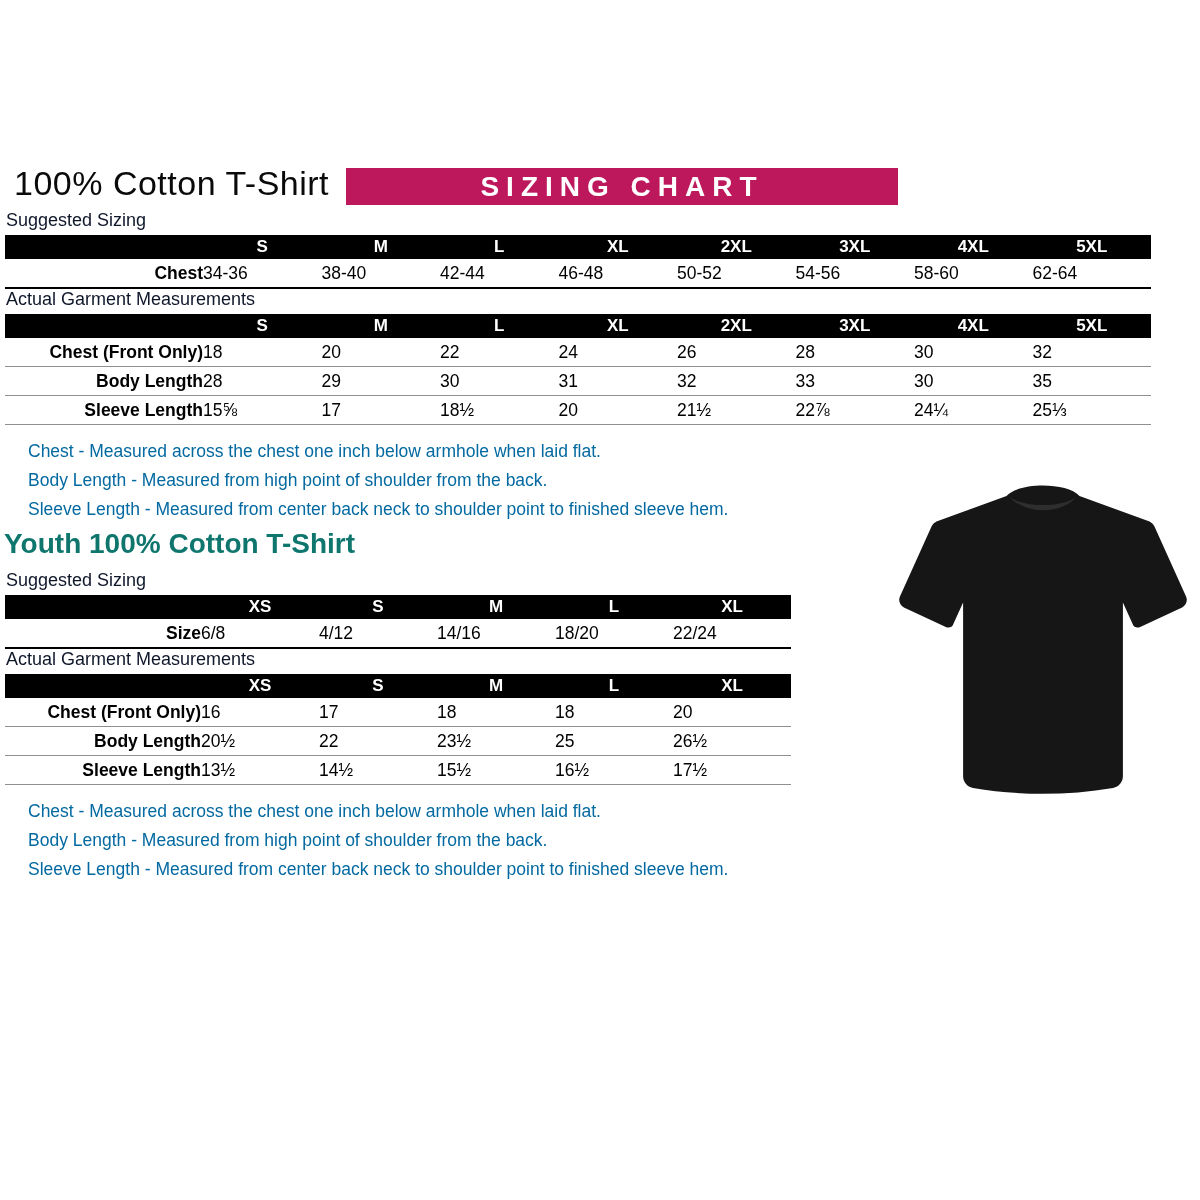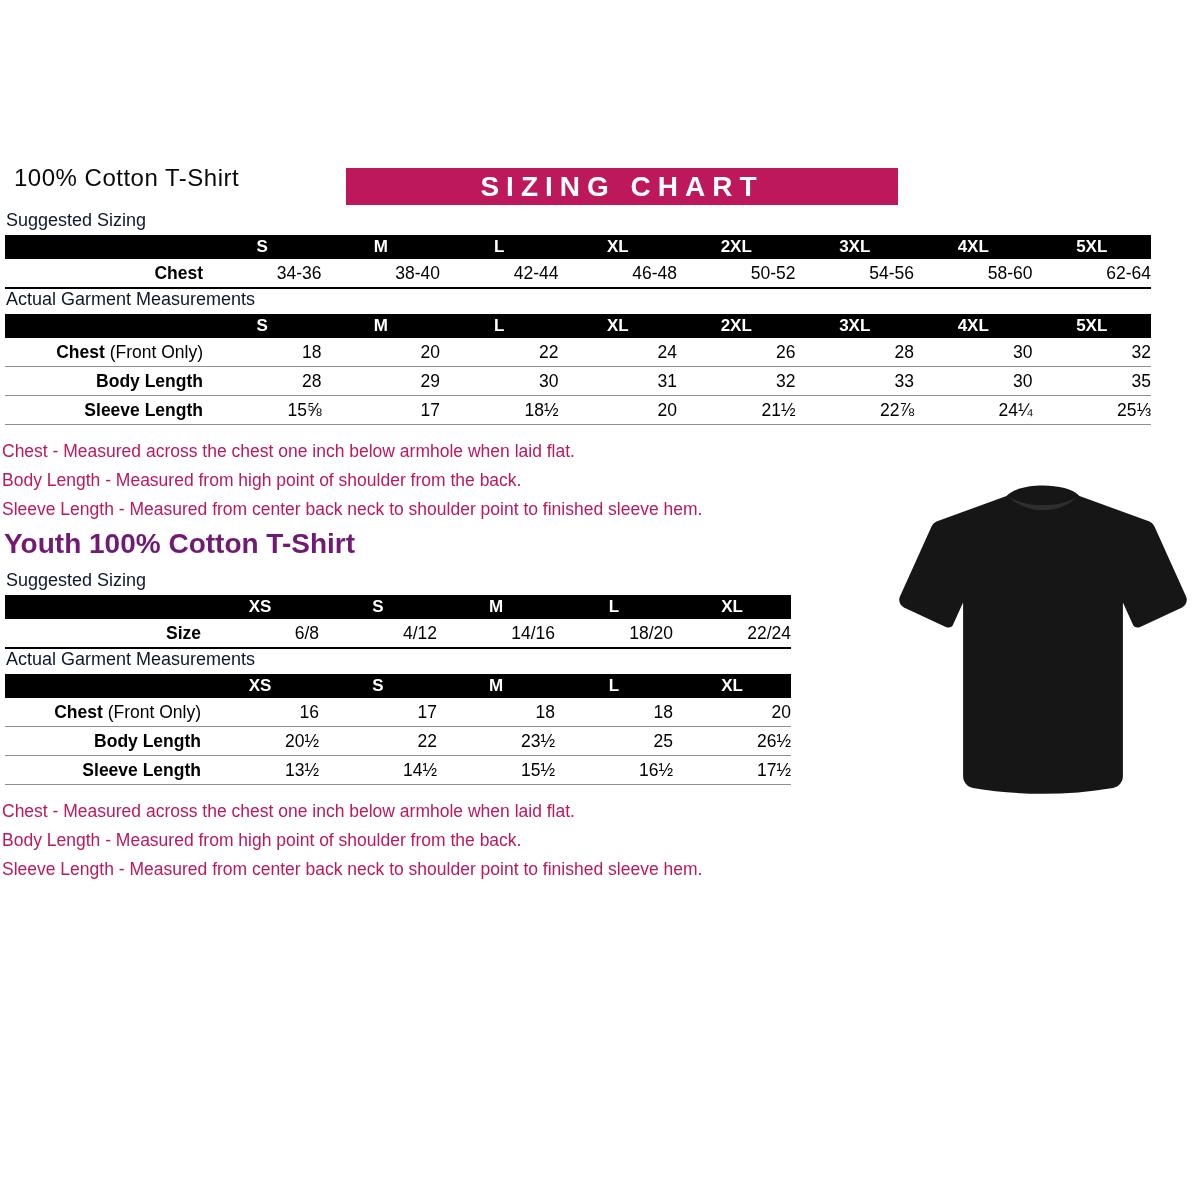--- a/index.html
+++ b/index.html
@@ -7,21 +7,21 @@
     position:relative;
     width:1200px;height:1200px;
     background:#ffffff;
     overflow:hidden;
     color:#000;
     font-family:"Liberation Sans","DejaVu Sans",sans-serif;
   }
   
   .adult-title{
     position:absolute;left:14px;top:164px;margin:0;
-    font-size:24px;font-weight:400;letter-spacing:.5px;color:#0a0a0a;
+    font-size:34px;font-weight:400;letter-spacing:.5px;color:#0a0a0a;
   }
   .banner{
     position:absolute;left:346px;top:168px;width:552px;height:37px;
     background:#be185d;display:flex;align-items:center;justify-content:center;
   }
   .banner span{color:#fff;font-weight:700;font-size:28px;letter-spacing:7px;}
 
   .flow{padding-top:210px;}
 
   .section-label{font-size:18px;color:#0f172a;margin:0 0 4px 6px;}
@@ -34,32 +34,32 @@
   }
   table.adult-w{width:1146px;}
   table.youth-w{width:786px;}
   table.adult-w .label-col{width:198px;}
   table.youth-w .label-col{width:196px;}
   .size-table th{
     background:#000;color:#fff;font-weight:700;font-size:17px;
     height:24px;padding:0;text-align:center;
   }
   .size-table td{
-    font-size:17.5px;height:28px;text-align:right;padding:0;
+    font-size:17.5px;height:28px;text-align:left;padding:0;
     border-bottom:1px solid #8f8f8f;color:#000;background:#fff;
   }
   .size-table td.label-col{text-align:right;padding-left:10px;}
   .lbl-b{font-weight:700;}
-  .lbl-r{font-weight:400;}
+  .lbl-r{font-weight:700;}
   table.suggested td{border-bottom:2px solid #000;}
 
-  .notes{margin-left:2px;font-size:17.5px;color:#be185d;}
+  .notes{margin-left:28px;font-size:17.5px;color:#0369a1;}
   .notes .note-line{line-height:29px;}
 
-  .youth-title{margin:4px 7px 0 4px;font-size:28px;line-height:32px;font-weight:700;color:#701a75;}
+  .youth-title{margin:4px 7px 0 4px;font-size:28px;line-height:32px;font-weight:700;color:#0f766e;}
 
   
   .tshirt{
     position:absolute;left:897px;top:468px;width:292px;height:338px;
   }
   .tshirt svg{display:block;width:100%;height:100%;}
 </style>
 </head>
 <body>
 

